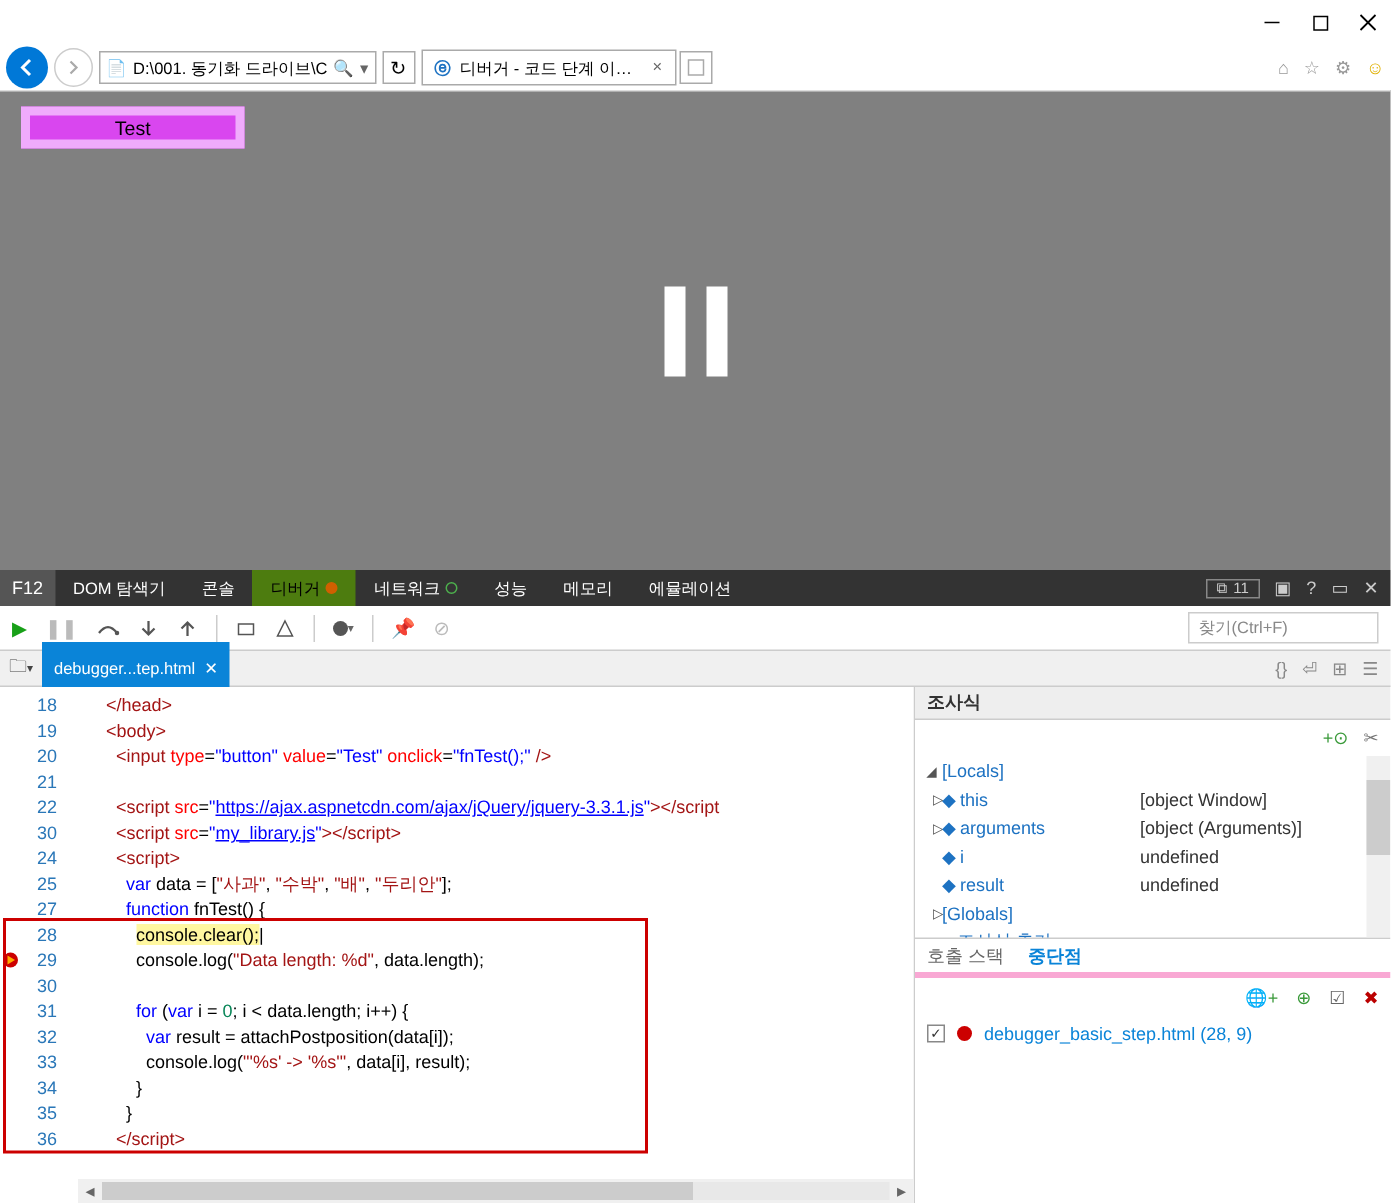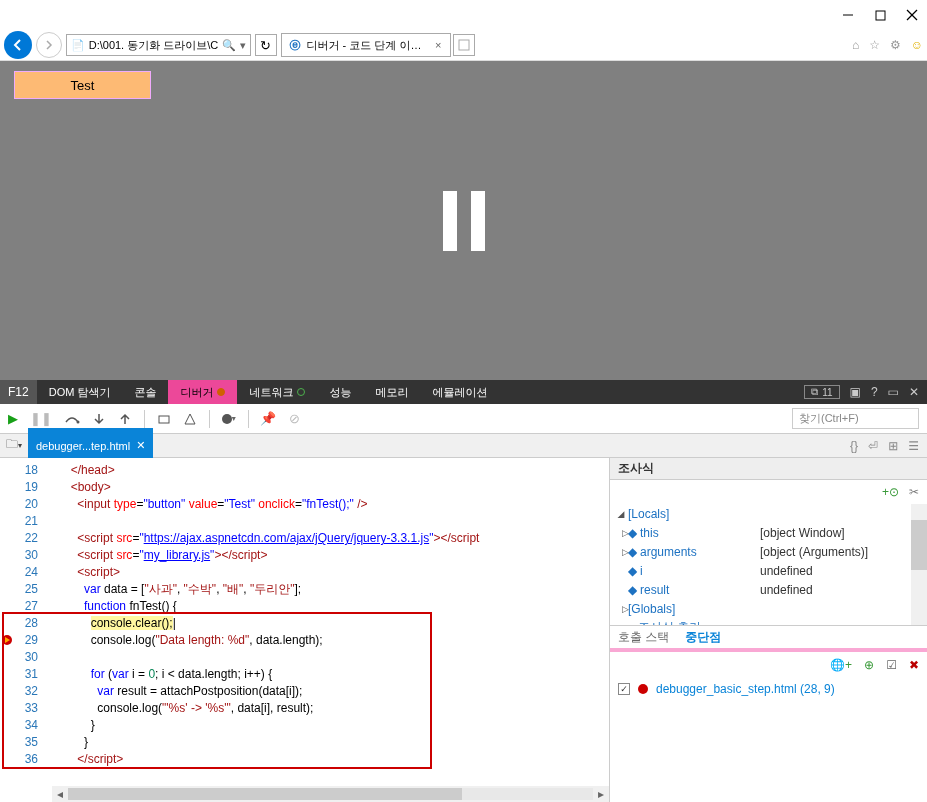--- a/index.html
+++ b/index.html
@@ -21,30 +21,30 @@
 .tab-strip { display: flex; align-items: center; gap: 2px; }
 .tab { height: 24px; border: 1px solid #aaa; padding: 0 8px; display: flex; align-items: center; gap: 6px; font-size: 11px; background: #fff; max-width: 170px; }
 .tab .ie-icon { color: #1d72c2; font-weight: bold; }
 .tab .txt { overflow: hidden; white-space: nowrap; text-overflow: ellipsis; }
 .tab .close { color: #666; }
 .new-tab { width: 22px; height: 22px; border: 1px solid #aaa; display: flex; align-items: center; justify-content: center; }
 .chrome-right { margin-left: auto; display: flex; gap: 10px; align-items: center; color: #999; }
 
 
 .page-area { height: 320px; background: #808080; position: relative; border-top: 1px solid #ddd; }
-.test-btn { position: absolute; top: 10px; left: 14px; width: 137px; height: 28px; background: #fdba74; border: 1px solid #f0abfc; color: #000; font-size: 13px; }
+.test-btn { position: absolute; top: 10px; left: 14px; width: 149px; height: 28px; background: #d946ef; border: 6px solid #f0abfc; color: #000; font-size: 13px; }
 .pause-overlay { position: absolute; top: 50%; left: 50%; transform: translate(-50%,-50%); display: flex; gap: 14px; }
 .pause-overlay div { width: 14px; height: 60px; background: #fff; }
 
 
 .dt { display: flex; flex-direction: column; height: 422px; }
 .dt-tabs { height: 24px; background: #333; color: #fff; display: flex; align-items: center; font-size: 12px; }
 .dt-tabs .f12 { background: #555; padding: 0 8px; height: 100%; display: flex; align-items: center; }
 .dt-tabs .tab { background: transparent; border: none; color: #fff; padding: 0 12px; height: 24px; display: flex; align-items: center; gap: 4px; max-width: none; }
-.dt-tabs .tab.active { background: #ec4899; color: #000; align-items: center; }
+.dt-tabs .tab.active { background: #4d7c0f; color: #000; align-items: center; }
 .dt-tabs .play-dot { width: 8px; height: 8px; border-radius: 50%; border: 1.5px solid #4db04d; }
 .dt-tabs .pause-dot { width: 8px; height: 8px; border-radius: 50%; border: 1.5px solid #d06000; background: #d06000; }
 .dt-tabs .right { margin-left: auto; display: flex; align-items: center; gap: 10px; padding-right: 8px; color: #ccc; }
 .dt-tabs .right .count { border: 1px solid #888; padding: 0 6px; font-size: 10px; display: flex; align-items: center; gap: 4px; }
 
 
 .dt-tools { height: 30px; display: flex; align-items: center; padding: 0 8px; gap: 12px; border-bottom: 1px solid #ccc; font-size: 13px; }
 .dt-tools .play { color: #18a018; }
 .dt-tools .tool { color: #666; display: flex; align-items: center; }
 .dt-tools .tool.disabled { color: #bbb; }

